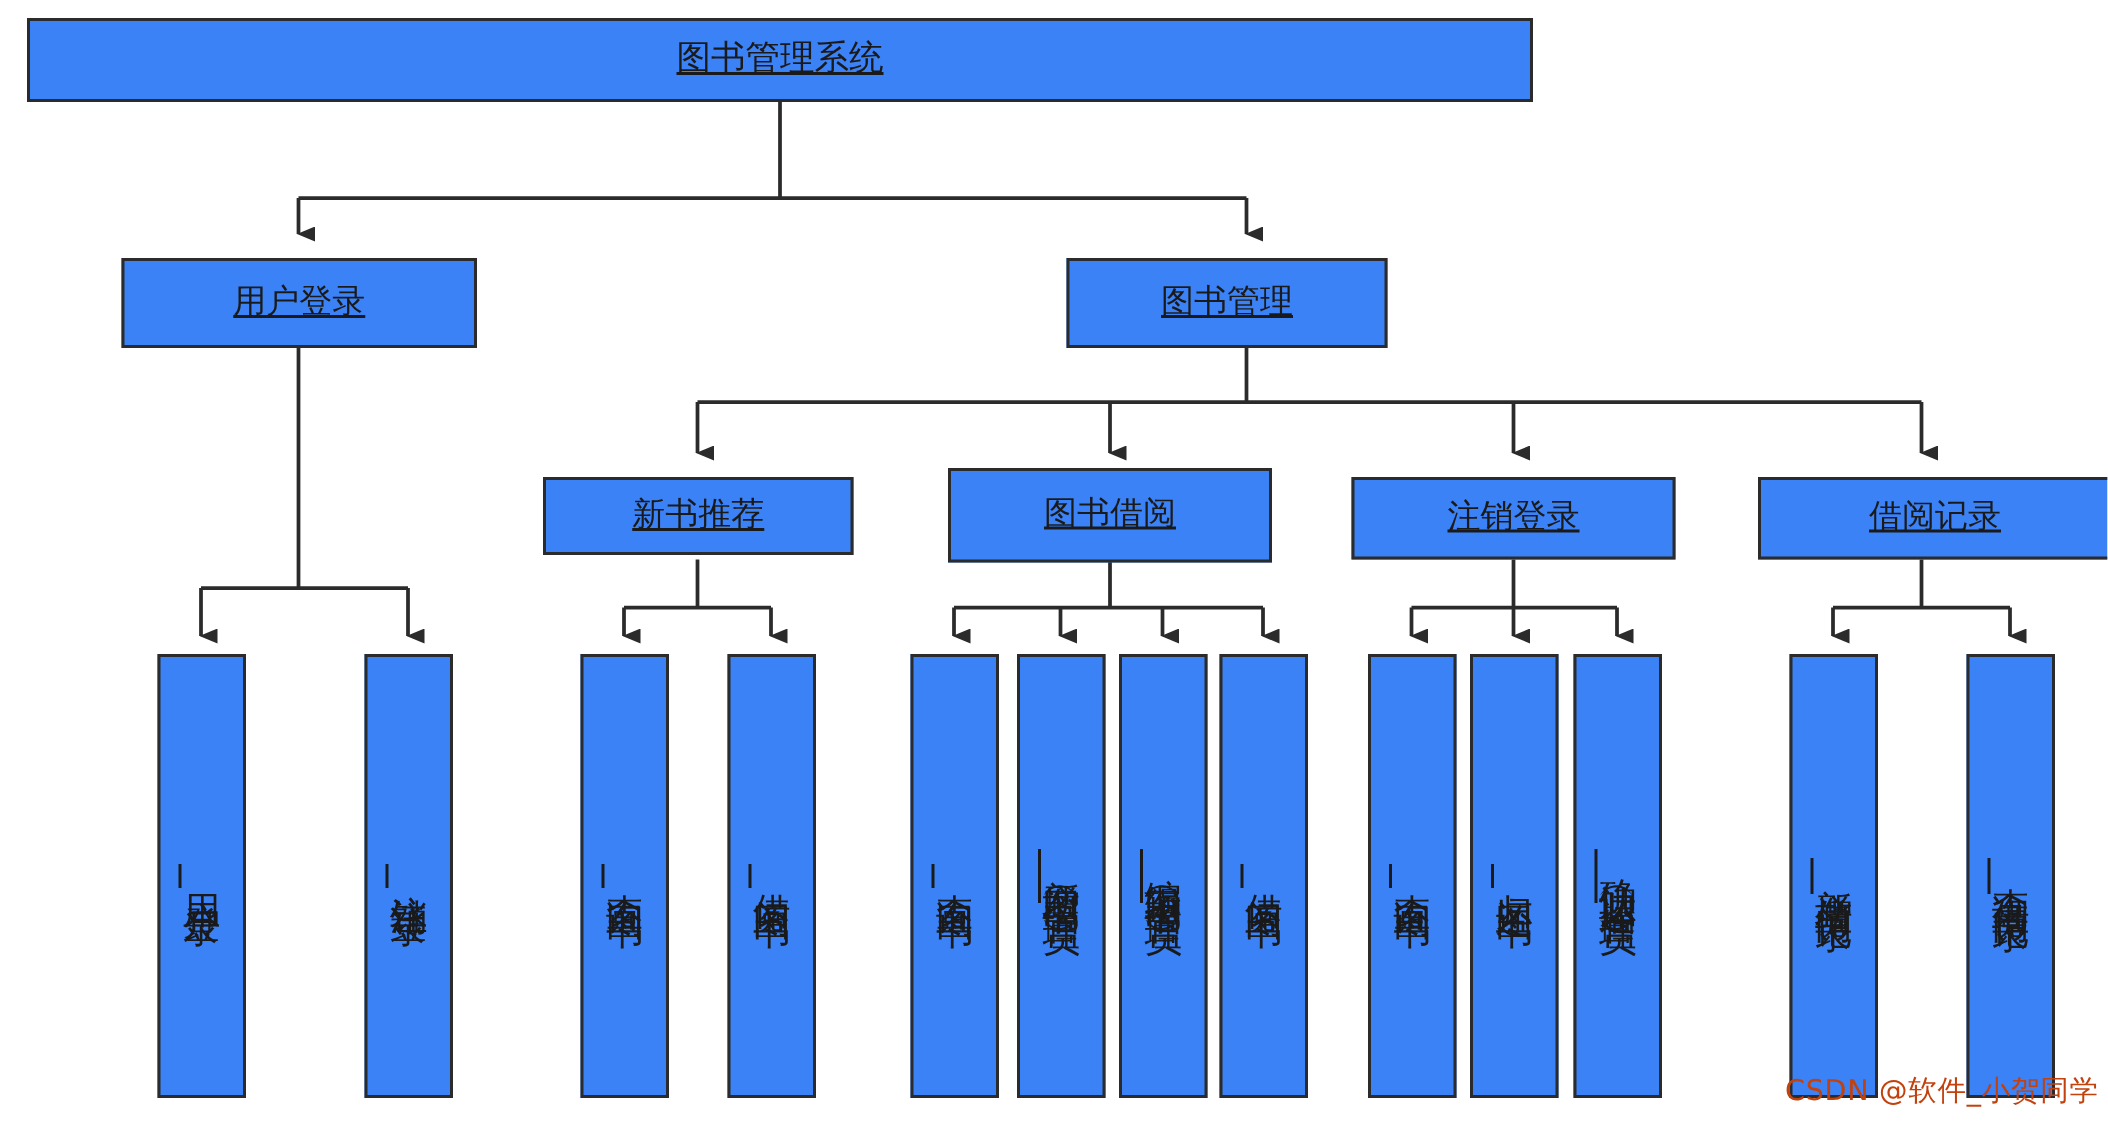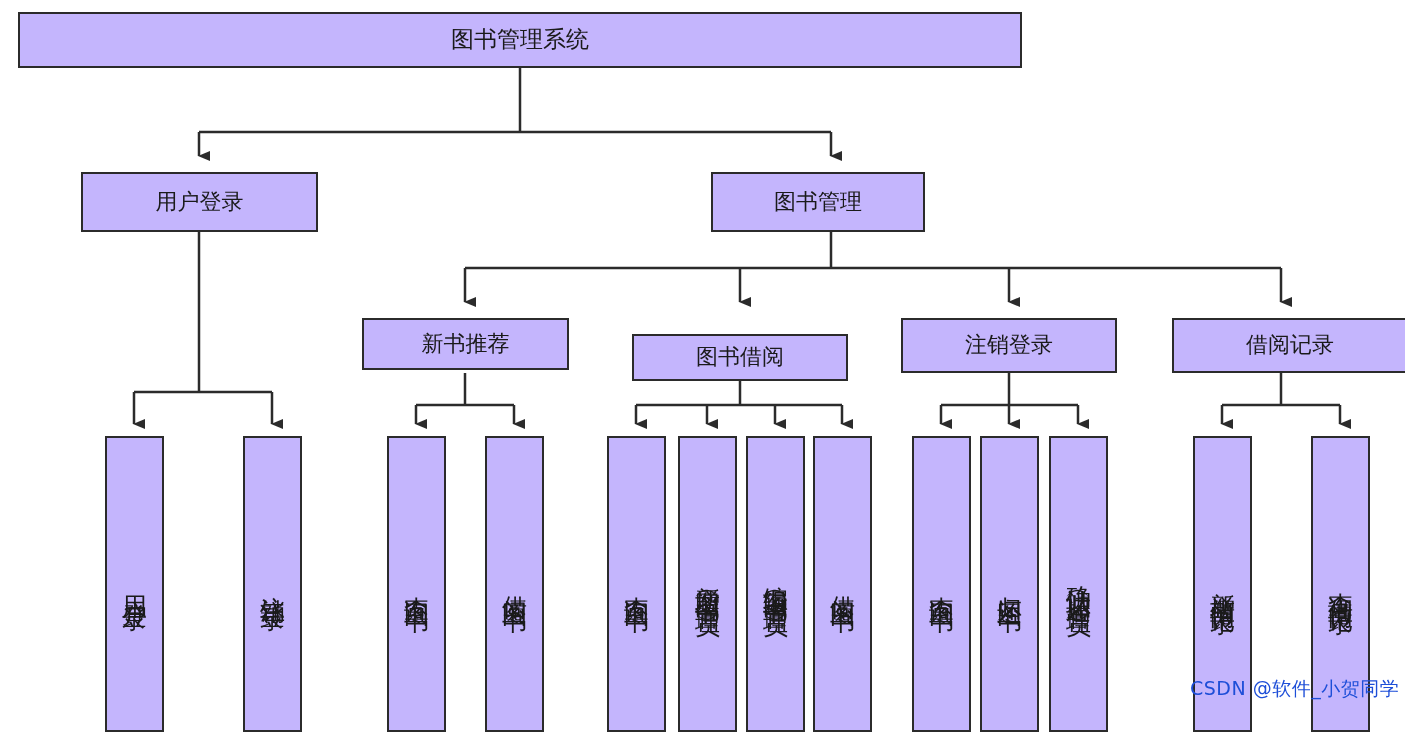--- a/index.html
+++ b/index.html
@@ -14,25 +14,26 @@
     position: relative;
     width: 1405px;
     height: 747px;
     background: #ffffff;
     overflow: hidden;
   }
   .node {
     position: absolute;
     box-sizing: border-box;
     border: 2px solid #2b2b2b;
-    background: #c4b5fd;
+    background: #3b82f6;
     display: flex;
     align-items: center;
     justify-content: center;
     color: #1a1a1a;
+    text-decoration: underline;
   }
   .node.h {
     font-size: 22px;
     line-height: 1.2;
     white-space: nowrap;
   }
   .node.root {
     font-size: 23px;
   }
   .node.v {
@@ -47,23 +48,23 @@
     position: absolute;
     left: 0;
     top: 0;
     width: 1405px;
     height: 747px;
     pointer-events: none;
   }
   .wm {
     position: absolute;
     left: 1190px;
-    top: 676px;
+    top: 714px;
     font-size: 19px;
-    color: #1d4ed8;
+    color: #c2410c;
     white-space: nowrap;
     letter-spacing: 0.5px;
   }
 </style>
 </head>
 <body>
 
 <div id="canvas">
 
   <svg class="links" viewBox="0 0 1405 747">
@@ -116,21 +117,21 @@
       <path d="M1340,405 L1340,424" marker-end="url(#ah)"></path>
     </g>
   </svg>
 
   <div class="node h root" style="left:18px;top:12px;width:1004px;height:56px;">图书管理系统</div>
 
   <div class="node h" style="left:81px;top:172px;width:237px;height:60px;">用户登录</div>
   <div class="node h" style="left:711px;top:172px;width:214px;height:60px;">图书管理</div>
 
   <div class="node h" style="left:362px;top:318px;width:207px;height:52px;">新书推荐</div>
-  <div class="node h" style="left:632px;top:334px;width:216px;height:47px;">图书借阅</div>
+  <div class="node h" style="left:632px;top:312px;width:216px;height:63px;">图书借阅</div>
   <div class="node h" style="left:901px;top:318px;width:216px;height:55px;">注销登录</div>
   <div class="node h" style="left:1172px;top:318px;width:236px;height:55px;">借阅记录</div>
 
   <div class="node v" style="left:105px;top:436px;width:59px;height:296px;">用户登录</div>
   <div class="node v" style="left:243px;top:436px;width:59px;height:296px;">注销登录</div>
 
   <div class="node v" style="left:387px;top:436px;width:59px;height:296px;">查询图书</div>
   <div class="node v" style="left:485px;top:436px;width:59px;height:296px;">借阅图书</div>
 
   <div class="node v" style="left:607px;top:436px;width:59px;height:296px;">查询图书</div>

